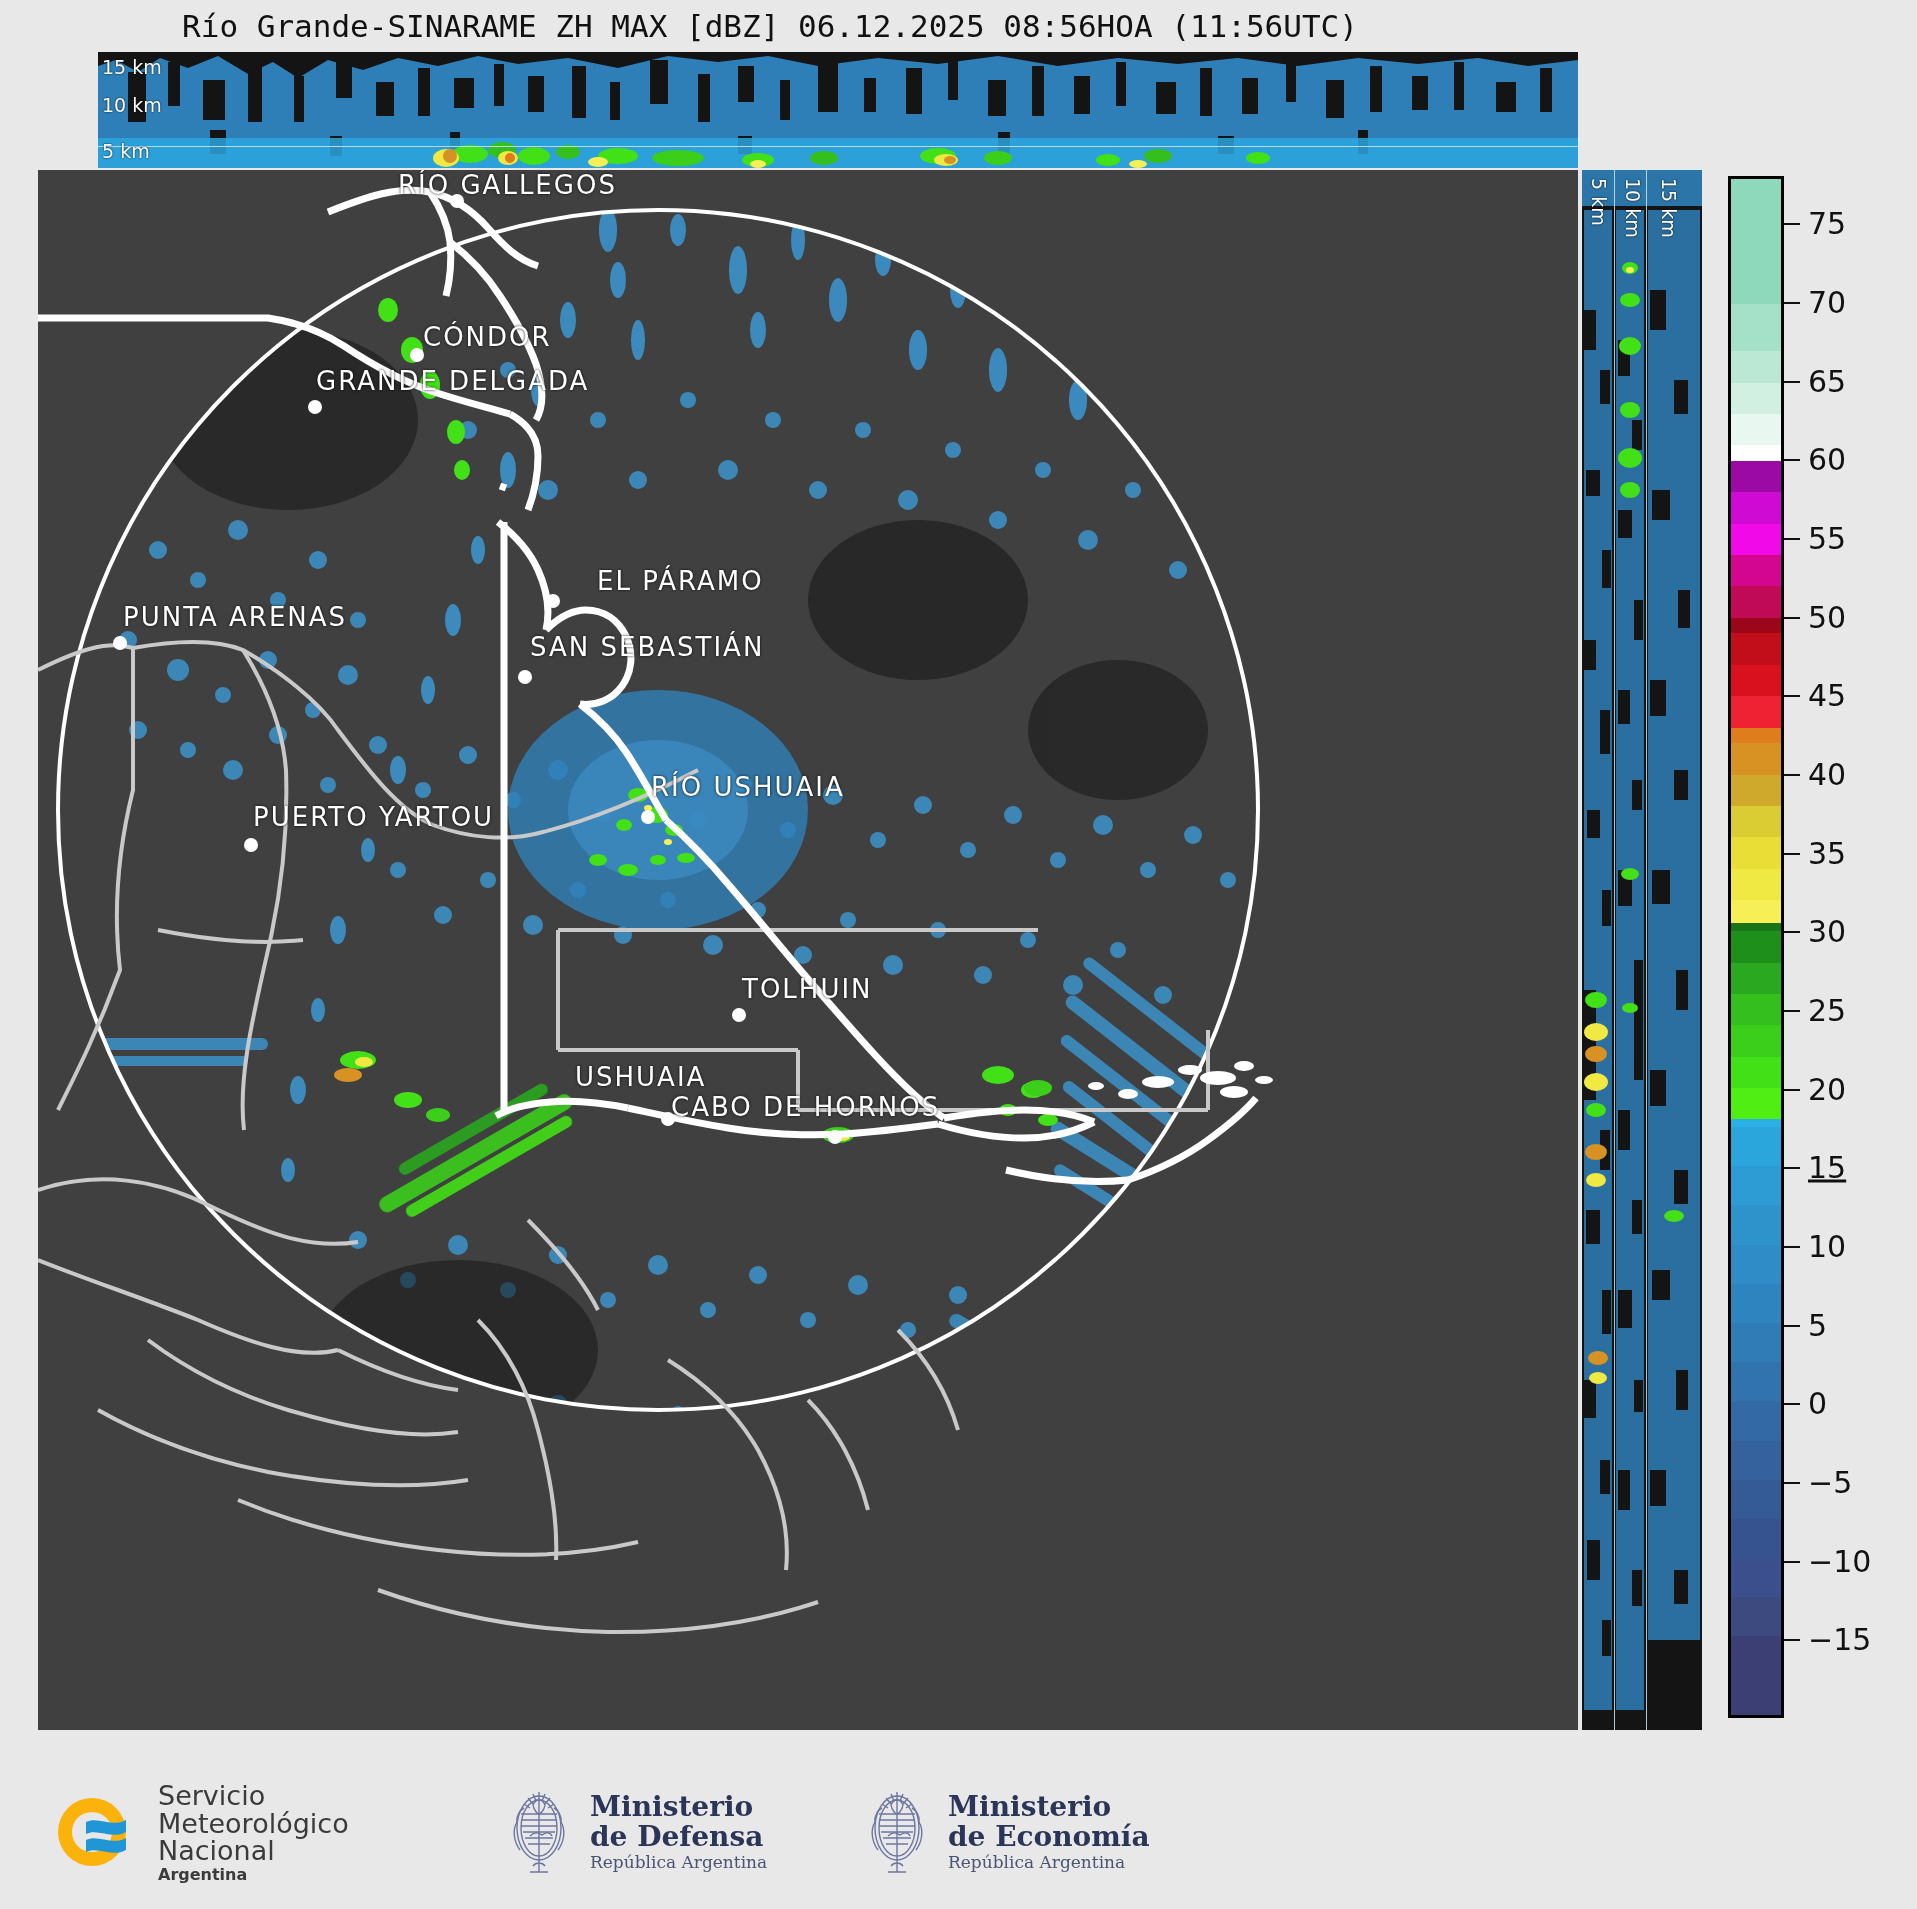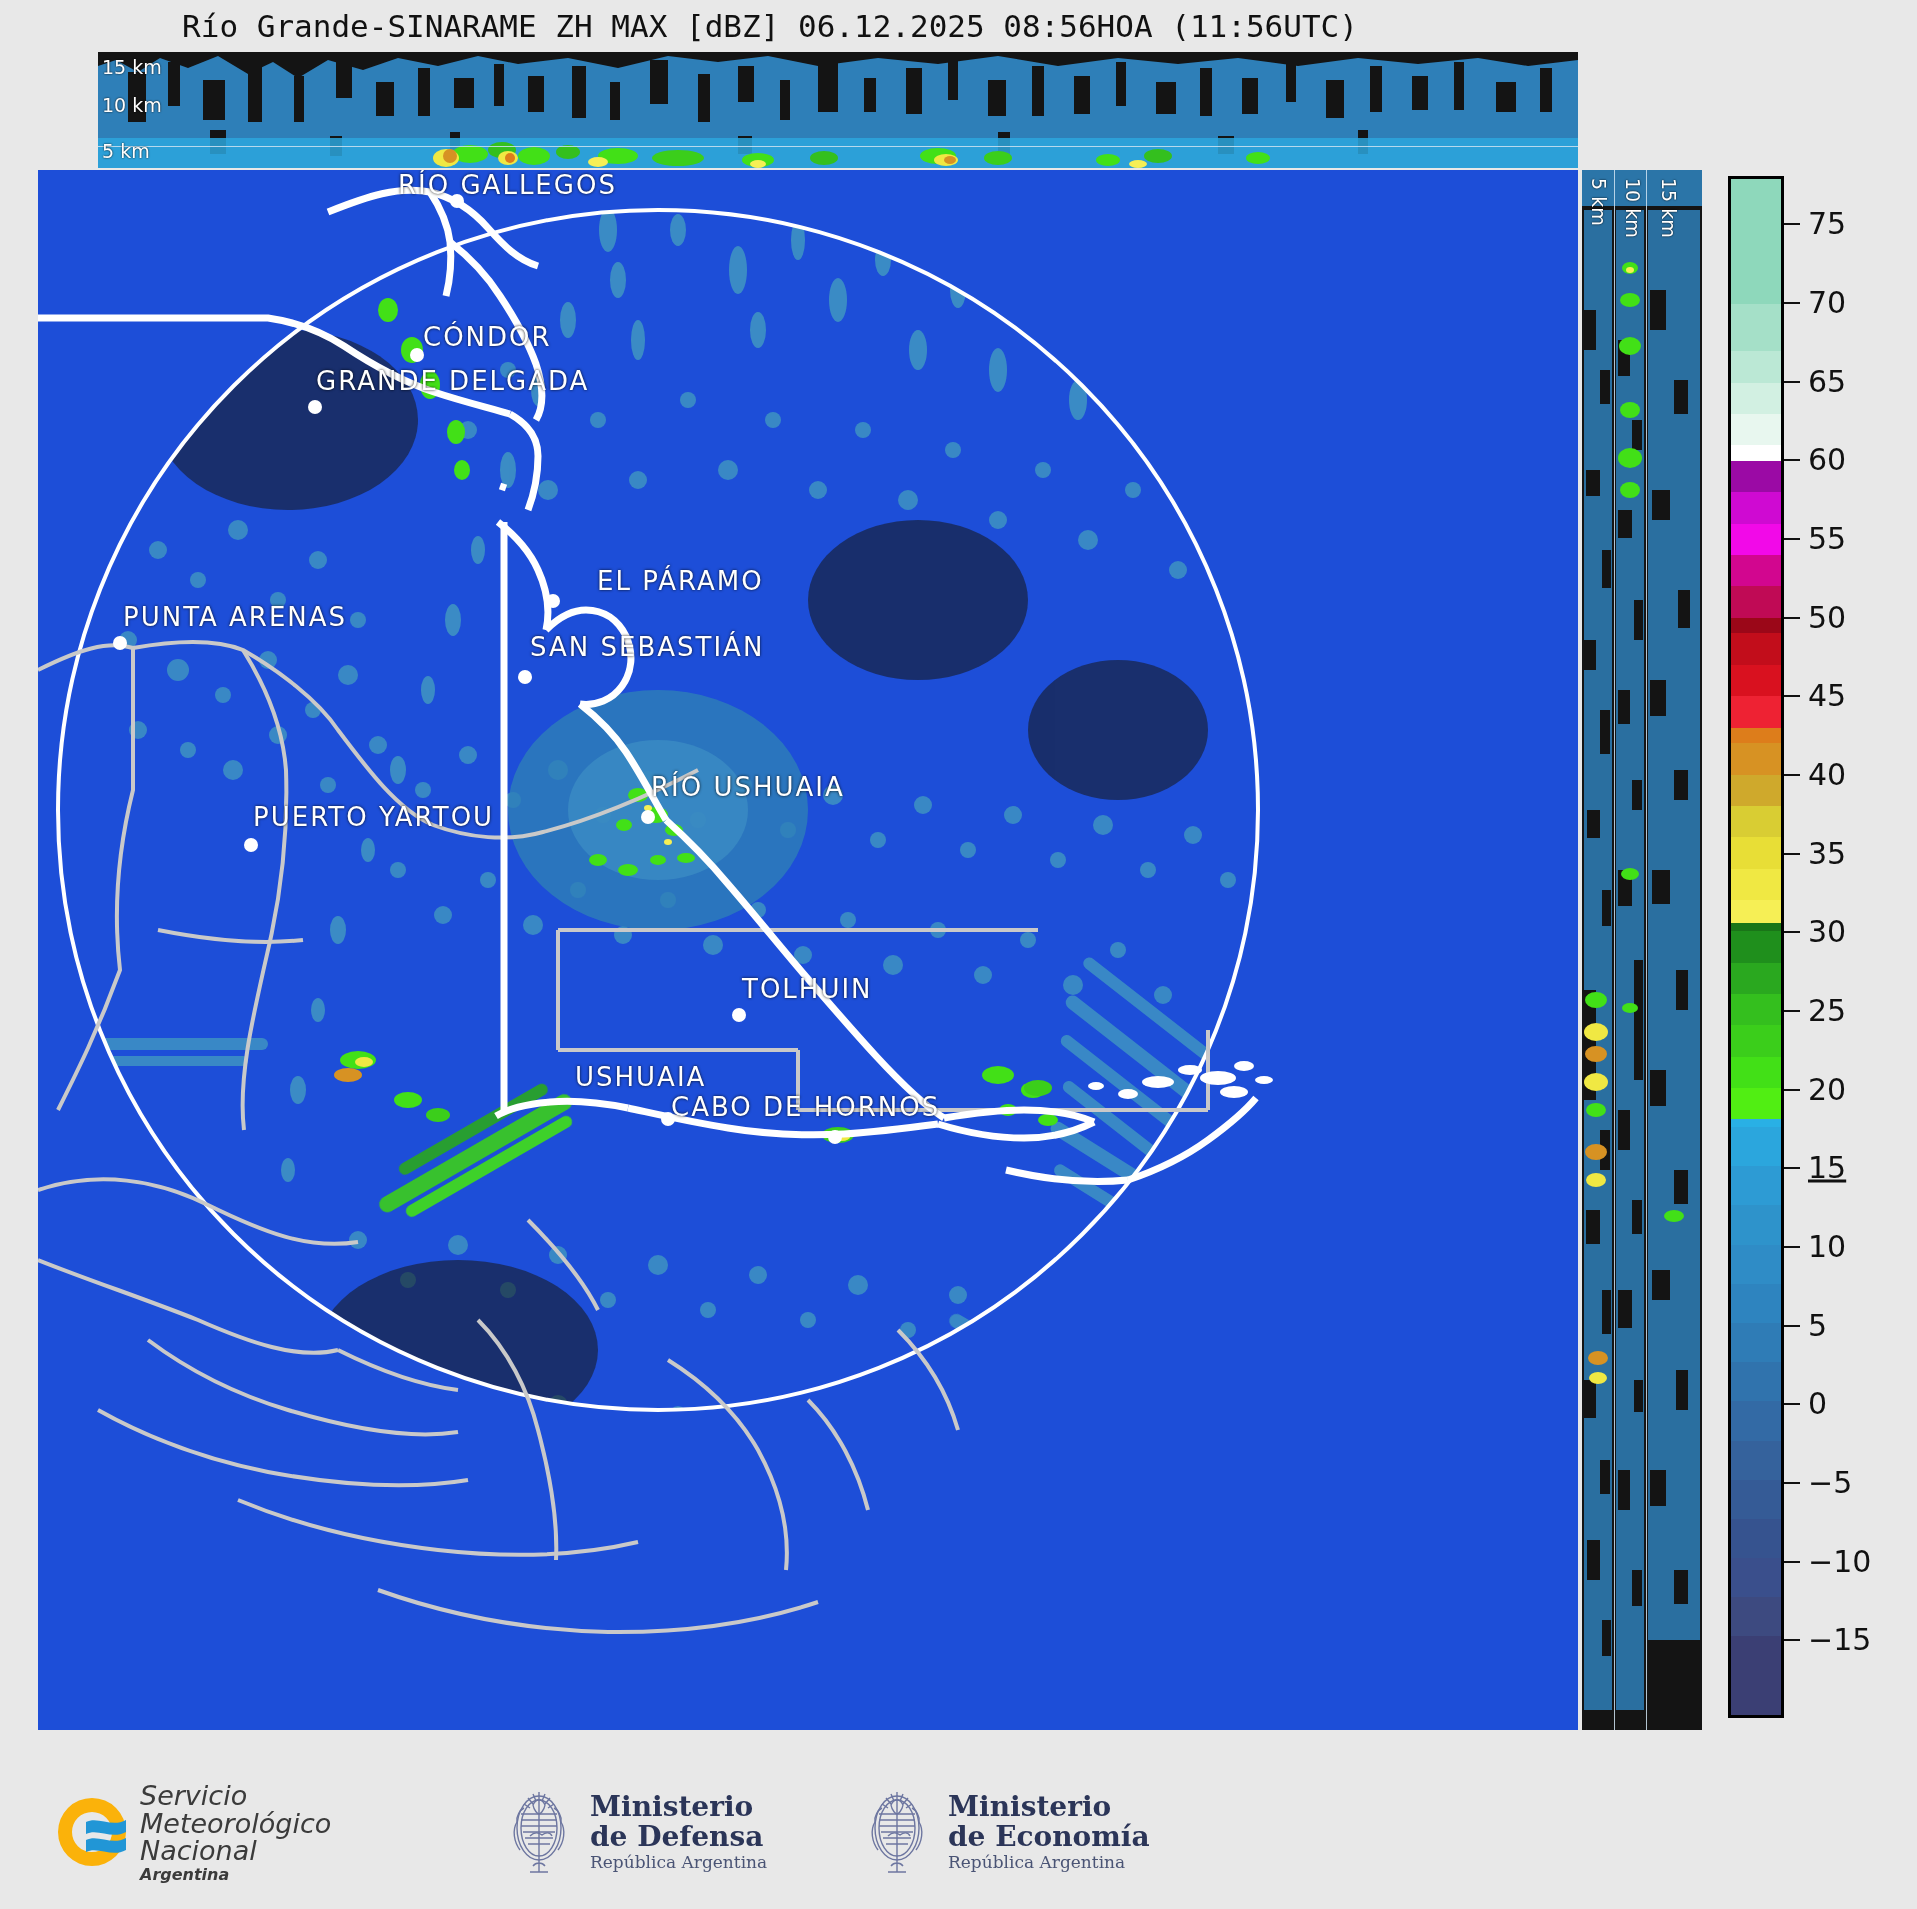--- a/index.html
+++ b/index.html
@@ -24,21 +24,21 @@
   #xsec-top .grid{
     position:absolute;left:0;width:100%;height:1px;background:#cfe3f2;opacity:.85;
   }
   #xsec-top .lbl{
     position:absolute;left:4px;color:#fff;font-size:19px;
     font-family:"DejaVu Sans", sans-serif;z-index:4;text-shadow:0 0 2px #000;
   }
   
   #map{
     position:absolute;left:38px;top:170px;width:1540px;height:1560px;
-    background:#1d4ed8;overflow:hidden;
+    background:#404040;overflow:hidden;
   }
   #map svg{position:absolute;left:0;top:0;}
   .citylabel{
     position:absolute;color:#fff;font-size:26px;white-space:nowrap;
     font-family:"DejaVu Sans", sans-serif;letter-spacing:2px;
     text-shadow:0 0 3px rgba(0,0,0,.9);
   }
   .citydot{
     position:absolute;width:14px;height:14px;border-radius:50%;background:#fff;
   }
@@ -79,21 +79,21 @@
   #cbar-ticks{position:absolute;left:56px;top:0;width:150px;height:100%;}
   #cbar-ticks .tick{position:absolute;left:0;width:16px;height:2px;background:#111;}
   #cbar-ticks .tlab{
     position:absolute;left:24px;color:#111;font-size:30px;
     font-family:"DejaVu Sans", sans-serif;transform:translateY(-50%);
   }
   
   #footer{position:absolute;left:0;top:1760px;width:1917px;height:149px;}
   .logoblock{position:absolute;display:flex;align-items:center;}
   .smn-mark{width:92px;height:92px;position:relative;flex:0 0 auto;}
-  .smn-text{margin-left:2px;line-height:1.02;font-style:italic;}
+  .smn-text{margin-left:20px;line-height:1.02;}
   .smn-text .l{
     font-family:"DejaVu Sans", sans-serif;font-size:27px;color:#3b3b3b;display:block;
   }
   .smn-text .s{
     font-family:"DejaVu Sans", sans-serif;font-size:16px;color:#3b3b3b;
     font-weight:bold;display:block;margin-top:2px;
   }
   .min-text{margin-left:12px;line-height:1.05;}
   .min-text .l{
     font-family:"DejaVu Serif", serif;font-weight:bold;font-size:28px;color:#2b3558;display:block;

